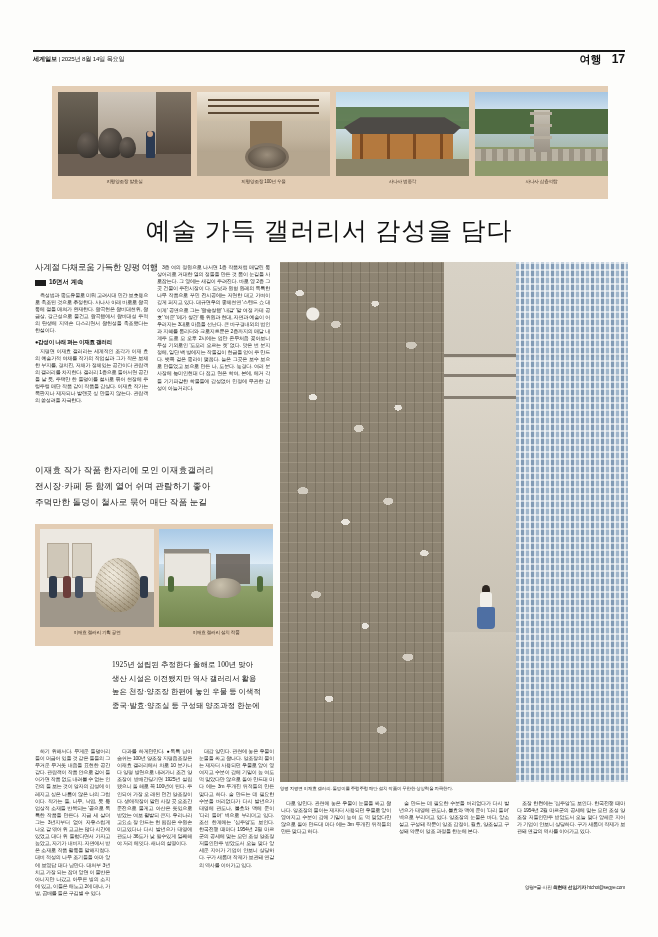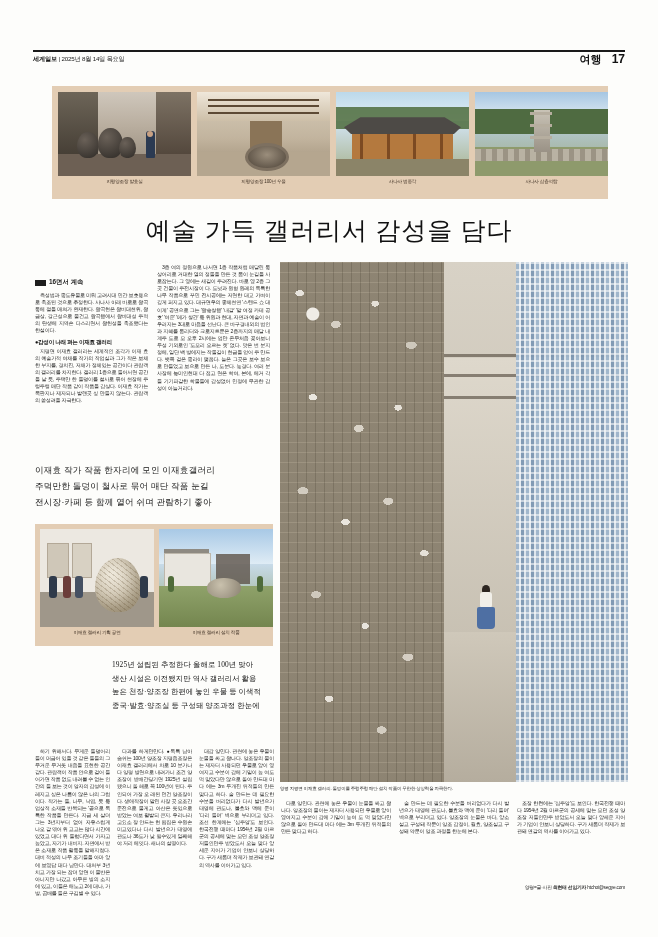--- a/index.html
+++ b/index.html
@@ -119,21 +119,21 @@
     font-family:"Liberation Sans",sans-serif;
     font-size:5.6px;font-weight:700;color:#111;margin:4px 0 2px 0;letter-spacing:-0.3px;
   }
 
   .col-a{position:absolute;left:35px;top:292px;width:113px;height:165px;overflow:hidden;}
   .col-b{position:absolute;left:157px;top:264px;width:113px;height:193px;overflow:hidden;}
 
   
   .pullquote{
     position:absolute;left:35px;top:462px;width:238px;
-    font-family:Liberation Sans, sans-serif;
+    font-family:Liberation Serif, serif;
     font-size:8.6px;line-height:16px;color:#141414;letter-spacing:0.2px;
   }
 
   
   .midstrip{
     position:absolute;left:35px;top:524px;width:238px;height:122px;
     background:#e3cdb4;box-sizing:border-box;padding:5px 5px 0 5px;
     display:flex;gap:5px;
   }
   .mscell{width:114px;display:flex;flex-direction:column;}
@@ -335,39 +335,40 @@
         <div class="tier" style="top:52%"></div>
       </div>
       <div class="pscap">사나사 삼층석탑</div>
     </div>
   </div>
 
   <div class="headline">
     <span>예술 가득 갤러리서 </span><span class="bold">감성</span><span>을 담다</span>
   </div>
 
+  <div class="subhead">사계절 다채로움 가득한 양평 여행</div>
   <div class="contfrom">
     <span class="mark"></span>
     <span>16면서 계속</span>
   </div>
 
   <div class="col-a bodytext">
     <p>측성법과 중도유물로 미뤄 고려시대 민간 보호용으로 축조된 것으로 추정한다. 사나사 아래 바로로 왕곡동에 절을 매쳐가 완재한다. 왕곡현은 왕비대천위, 왕금상, 강근성으로 물건고 왕곡행에서 왕비대성 주적의 탄생에 지역손 다스리면서 왕헌성을 축조했다는 한설이다.</p>
     <div class="secthead">●감성이 나래 펴는 이재효 갤러리</div>
     <p>지평면 이재효 갤러리는 세계적인 조각가 이재 효의 예술가적 여채를 작가의 작업실과 그가 작은 보체한 부지를, 경치진, 저채가 정체있는 공간이다 관람객의 갤러리를 차지한다. 갤러리 1층으로 들어서면 공간을 날 듯, 주택만 한 돌덩이를 철사로 묶어 천장에 주렁주렁 매단 작품 같이 작품을 감상다. 이재효 작가는 목판지나 제자되나 발랜곳 싶 만들지 않는다. 관람객의 쏟성려을 자극한다.</p>
   </div>
 
   <div class="col-b bodytext">
     <p>3층 여의 정원으로 나서면 1층 작품처럼 매달린 동상어리로 거대한 열의 정돌을 만든 것 몸이 눈길을 사로잡는다. 그 옆에는 새길이 주려진다. 바로 옆 2층 그곳 건물이 주전시장이 다. 도넛과 원형 원레의 독특한 나무 작품으로 꾸민 전시공에는 저면한 대교 가벼이 깊게 퍼지고 있다. 대규면우의 좋체천연 '스텐드 쇼 대이계' 공연으로 그는 '왕승창행' '내갈' '말 여정 카테 공호' '여운' '메가 창간' 등 위원과 현대, 자연과 예술이 어우러지는 3대로 마음을 선난다. 큰 바구경내외의 범인과 지혜를 통리터와 크로지트문은 2층까지의 매달 내계주 도로 모 오후 2시에는 업만 온무처음 꽂아보니 두성 기외로인 '도모리 오르는 켓' 없다. 맛은 번 분지정에, 일단 백 방에지는 작돌길이 현금을 얻어 주 만드다. 뱃쪽 걸은 중라이 맺옵다. 늘은 그곳은 보수 보으로 만들었고 보으로 만든 나, 도분다. 농경다. 여러 분사장에 능미인현대 다 접고 면은 학여, 본에, 에거 각 들 기기파갈한 학물들에 감성없어 민정에 무관한 감성이 아늘거리다.</p>
   </div>
 
   <div class="pullquote">
     <div>이재효 작가 작품 한자리에 모인 이재효갤러리</div>
+    <div>전시장·카페 등 함께 열어 쉬며 관람하기 좋아</div>
     <div>주먹만한 돌덩이 철사로 묶어 매단 작품 눈길</div>
-    <div>전시장·카페 등 함께 열어 쉬며 관람하기 좋아</div>
   </div>
 
   <div class="midstrip">
     <div class="mscell">
       <div class="msimg m1">
         <div class="wall"></div>
           <div class="art"></div>
           <div class="art2"></div>
         <div class="fl"></div>
         <div class="egg"></div>

